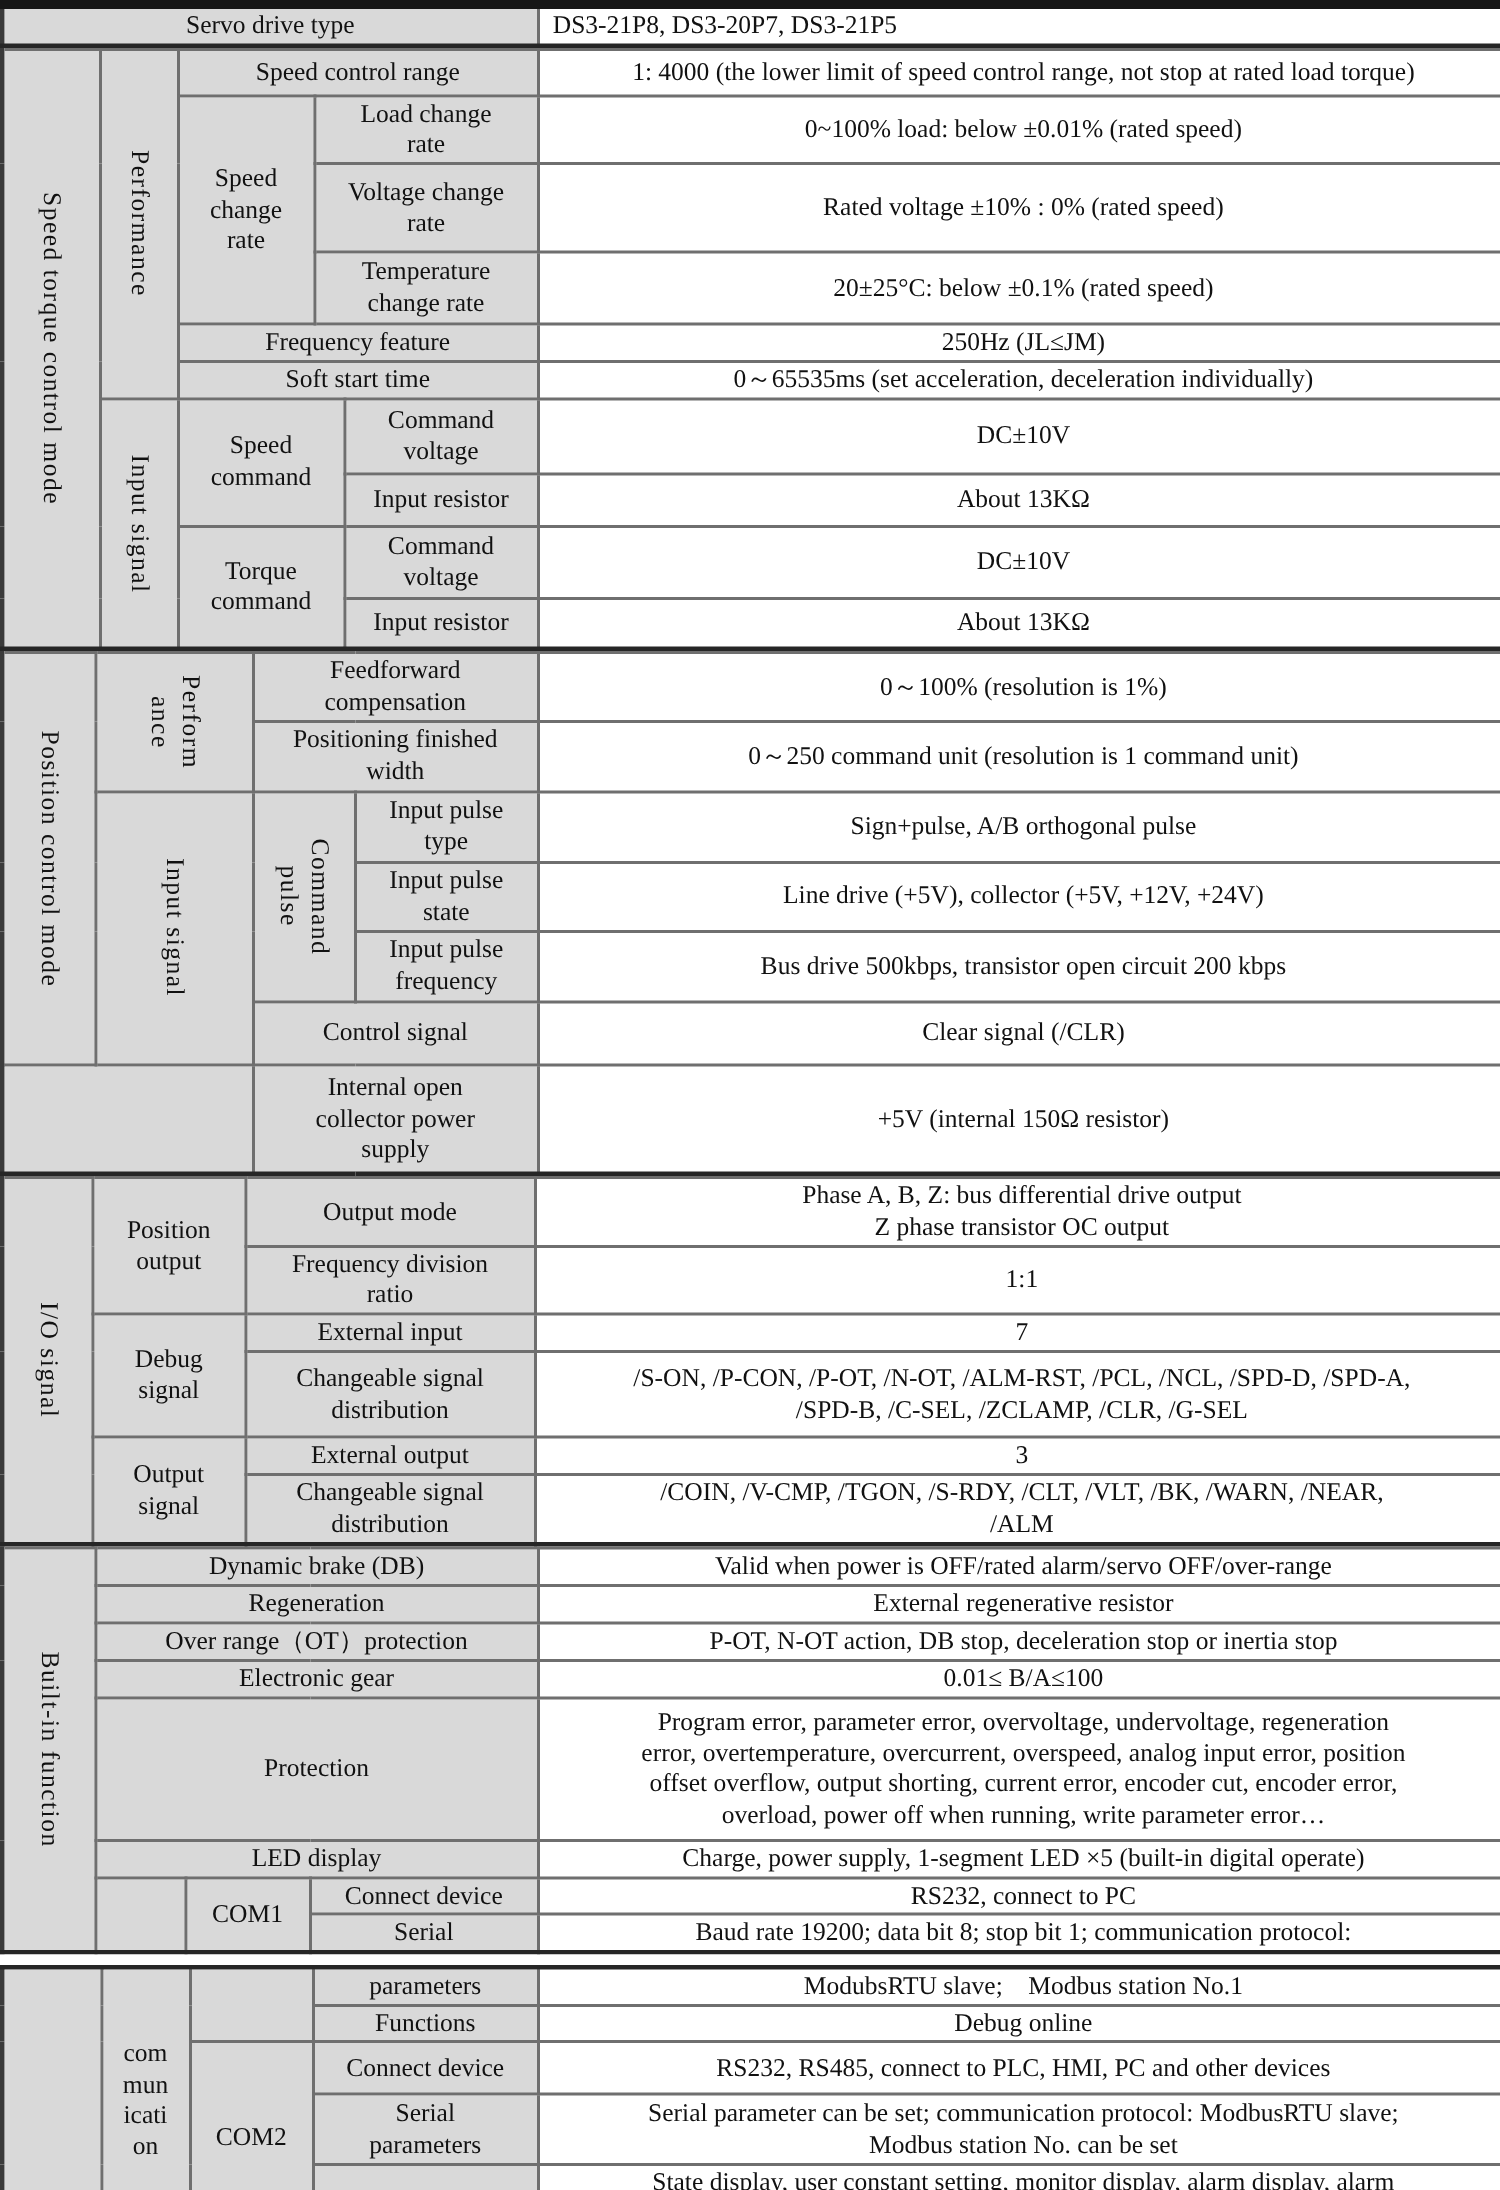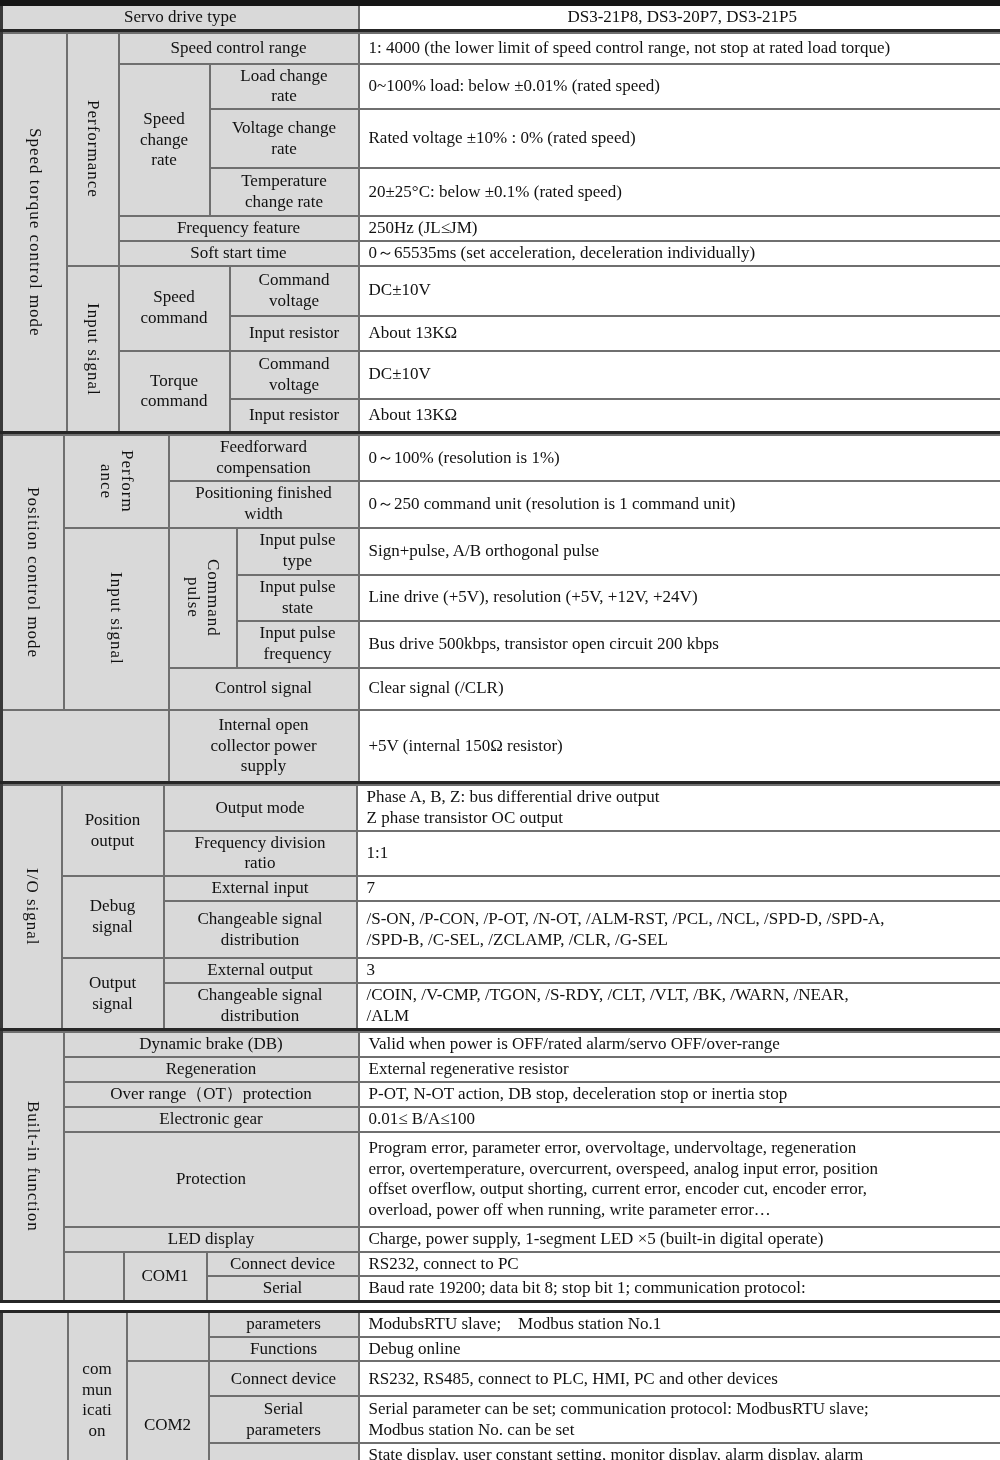--- a/index.html
+++ b/index.html
@@ -22,21 +22,21 @@
     text-align:center;
     vertical-align:middle;
     font-size:17px;
     line-height:1.22;
     padding:1px 2px;
     white-space:pre-line;
     overflow:hidden;
   }
   table.tbl td.val{
     background:#ffffff;
-    text-align:left;
+    text-align:center;
     padding-left:9px;
     padding-right:4px;
   }
   td.vert{
     writing-mode:vertical-rl;
     text-orientation:mixed;
     letter-spacing:1px;
     padding:2px 0;
   }
   td.vert-big{font-size:18px;}
@@ -53,21 +53,21 @@
 <div class="page">
 
   <table class="tbl t-top t-bot">
     <colgroup>
         <col style="width:357px">
         <col style="width:643px">
       </colgroup>
     <tbody>
         <tr style="height:23px">
       <td class="hdr">Servo drive type</td>
-      <td class="hdr val" style="text-align:center">DS3-21P8, DS3-20P7, DS3-21P5</td>
+      <td class="hdr val" style="text-align:left">DS3-21P8, DS3-20P7, DS3-21P5</td>
     </tr>
   </tbody>
     </table>
 
   <table class="tbl t-bot">
     <colgroup>
         <col style="width:65px">
         <col style="width:52px">
         <col style="width:91px">
         <col style="width:20px">
@@ -159,21 +159,21 @@
       <td class="vert" rowspan="4">Input signal</td>
       <td class="vert" rowspan="3">Command
 pulse</td>
       <td>Input pulse
 type</td>
       <td class="val">Sign+pulse, A/B orthogonal pulse</td>
     </tr>
     <tr style="height:46px">
       <td>Input pulse
 state</td>
-      <td class="val">Line drive (+5V), resolution (+5V, +12V, +24V)</td>
+      <td class="val">Line drive (+5V), collector (+5V, +12V, +24V)</td>
     </tr>
     <tr style="height:47px">
       <td>Input pulse
 frequency</td>
       <td class="val">Bus drive 500kbps, transistor open circuit 200 kbps</td>
     </tr>
     <tr style="height:42px">
       <td colspan="2">Control signal</td>
       <td class="val">Clear signal (/CLR)</td>
     </tr>

